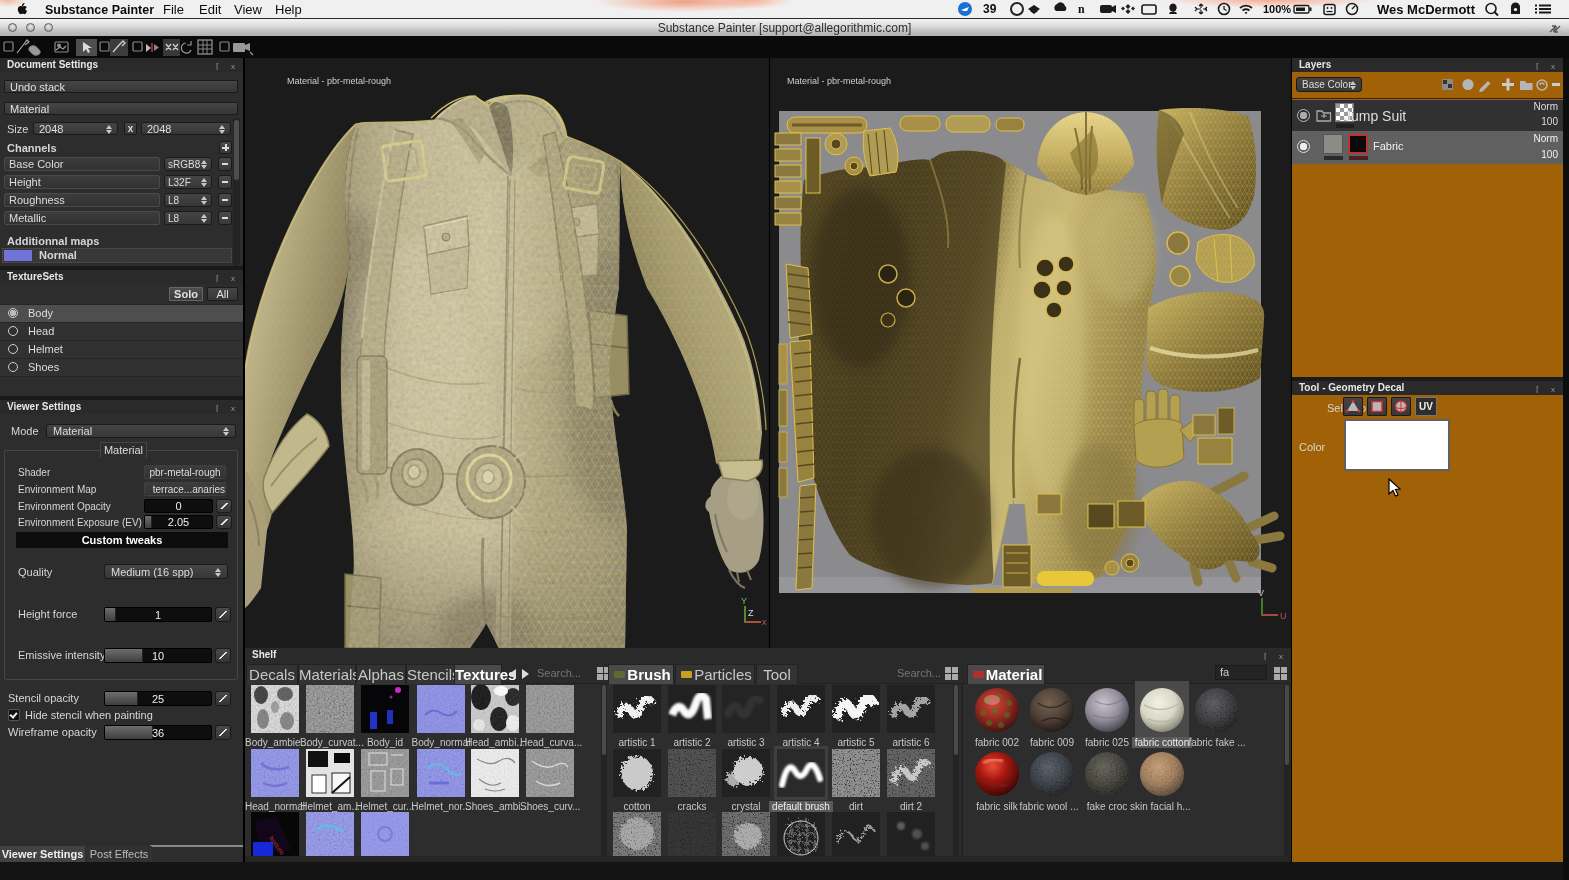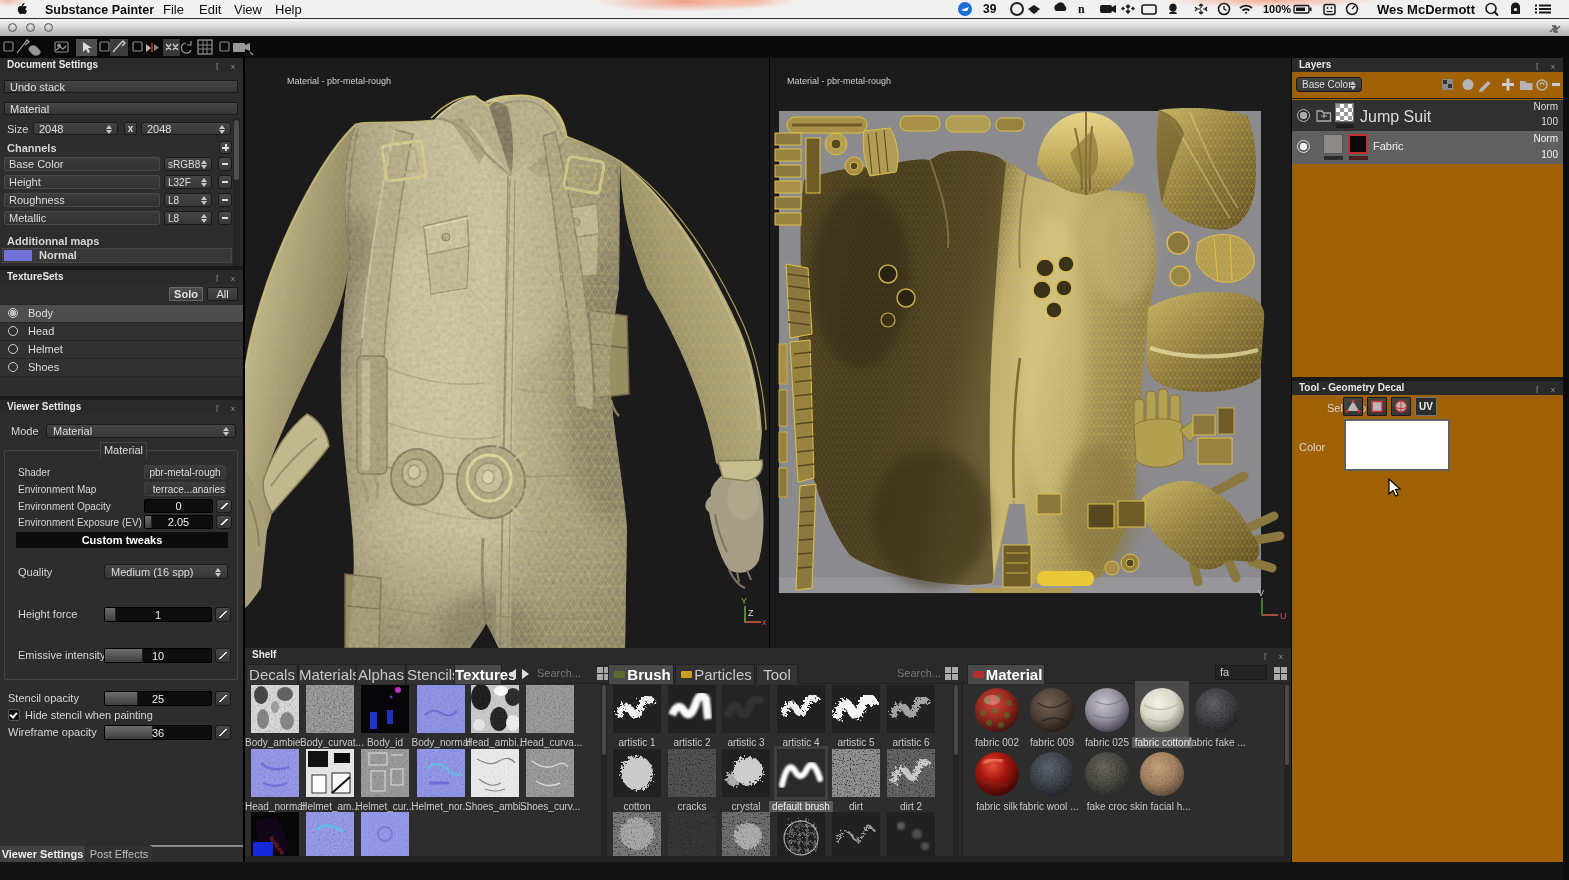--- a/index.html
+++ b/index.html
@@ -134,20 +134,21 @@
     <path d="M553 12 v-7 a4.5 4.5 0 0 1 9 0 v7 Z" fill="#1a1a1a"></path>
       <circle cx="557.5" cy="7.5" r="1.6" fill="#fff"></circle>
     <path d="M581 3.5 h12 M581 7 h12 M581 10.5 h12" stroke="#1a1a1a" stroke-width="1.8"></path>
       <path d="M577 3.5 h2 M577 7 h2 M577 10.5 h2" stroke="#1a1a1a" stroke-width="1.8"></path>
   </svg>
 </div>
 <div class="abs" id="titlebar">
   <div class="tl" style="left:8px;"></div>
   <div class="tl" style="left:26px;"></div>
   <div class="tl" style="left:44px;"></div>
+  <div class="ttl">Substance Painter [support@allegorithmic.com]</div>
 </div>
 <div class="abs" id="toolbar">
 <svg width="400" height="22" viewBox="0 0 400 22">
   <g stroke="#8a8a8a" fill="none" stroke-width="1.2">
     <rect x="4" y="6" width="9" height="9" rx="1"></rect>
     <path d="M17 17 L24 8 M24 8 l3 -4 l2 2 l-4 3" stroke="#aaa"></path>
     <path d="M30 15 a4 3 0 0 1 6-4 l3 3 a4 3 0 0 1 -6 4 Z" fill="#999"></path>
     <rect x="55" y="6" width="13 " height="10" rx="1"></rect>
         <circle cx="59" cy="9.5" r="1.4" fill="#999"></circle>
         <path d="M56 14 l4 -3 l3 2 l3 -3" stroke="#999"></path>
@@ -642,21 +643,21 @@
 
   <div class="abs" style="left:0; top:42px; width:271px; height:31px; background:#323131;">
     <div class="abs" style="left:5px; top:9px; width:13px; height:13px; border:1.5px solid #bbb; border-radius:50%; background:radial-gradient(circle,#aaa 0 3.5px, transparent 4px);"></div>
     <svg class="abs" style="left:24px; top:8px;" width="16" height="14" viewBox="0 0 16 14">
         <path d="M1 3 h5 l1.5 2 h7 v8 h-13.5 Z" fill="none" stroke="#aaa" stroke-width="1.3"></path>
         <path d="M5 8 h6 M8 6 v4" stroke="#aaa" stroke-width="1.2"></path>
       </svg>
     <div class="abs" style="left:43px; top:3px; width:19px; height:19px; background:
       repeating-conic-gradient(#fff 0 25%, #999 0 50%) 0 0/8px 8px; border:1px solid #777;"></div>
     <div class="abs" style="left:44px; top:24px; width:18px; height:4px; background:#1f1f1f;"></div>
-    <span class="abs" style="left:68px; top:8px; color:#ddd; font-size:16px;">Jump Suit</span>
+    <span class="abs" style="left:52px; top:8px; color:#ddd; font-size:14px;">Jump Suit</span>
     <span class="abs" style="right:5px; top:1px; color:#ddd; font-size:10px;">Norm</span>
     <span class="abs" style="right:5px; top:16px; color:#ddd; font-size:10px;">100</span>
   </div>
   <div class="abs" style="left:0; top:73px; width:271px; height:33px; background:#606060;">
     <div class="abs" style="left:5px; top:9px; width:13px; height:13px; border:1.5px solid #ddd; border-radius:50%; background:radial-gradient(circle,#eee 0 3.5px, transparent 4px);"></div>
     <div class="abs" style="left:31px; top:3px; width:20px; height:20px; background:#8c8b85; border:1px solid #555;"></div>
     <div class="abs" style="left:32px; top:25px; width:19px; height:4px; background:#2a2a2a;"></div>
     <div class="abs" style="left:56px; top:3px; width:20px; height:20px; background:#0a0a0a; border:2px solid #c03030;"></div>
     <div class="abs" style="left:57px; top:25px; width:19px; height:4px; background:#4a2020;"></div>
     <span class="abs" style="left:81px; top:9px; color:#f0f0f0; font-size:11px;">Fabric</span>

